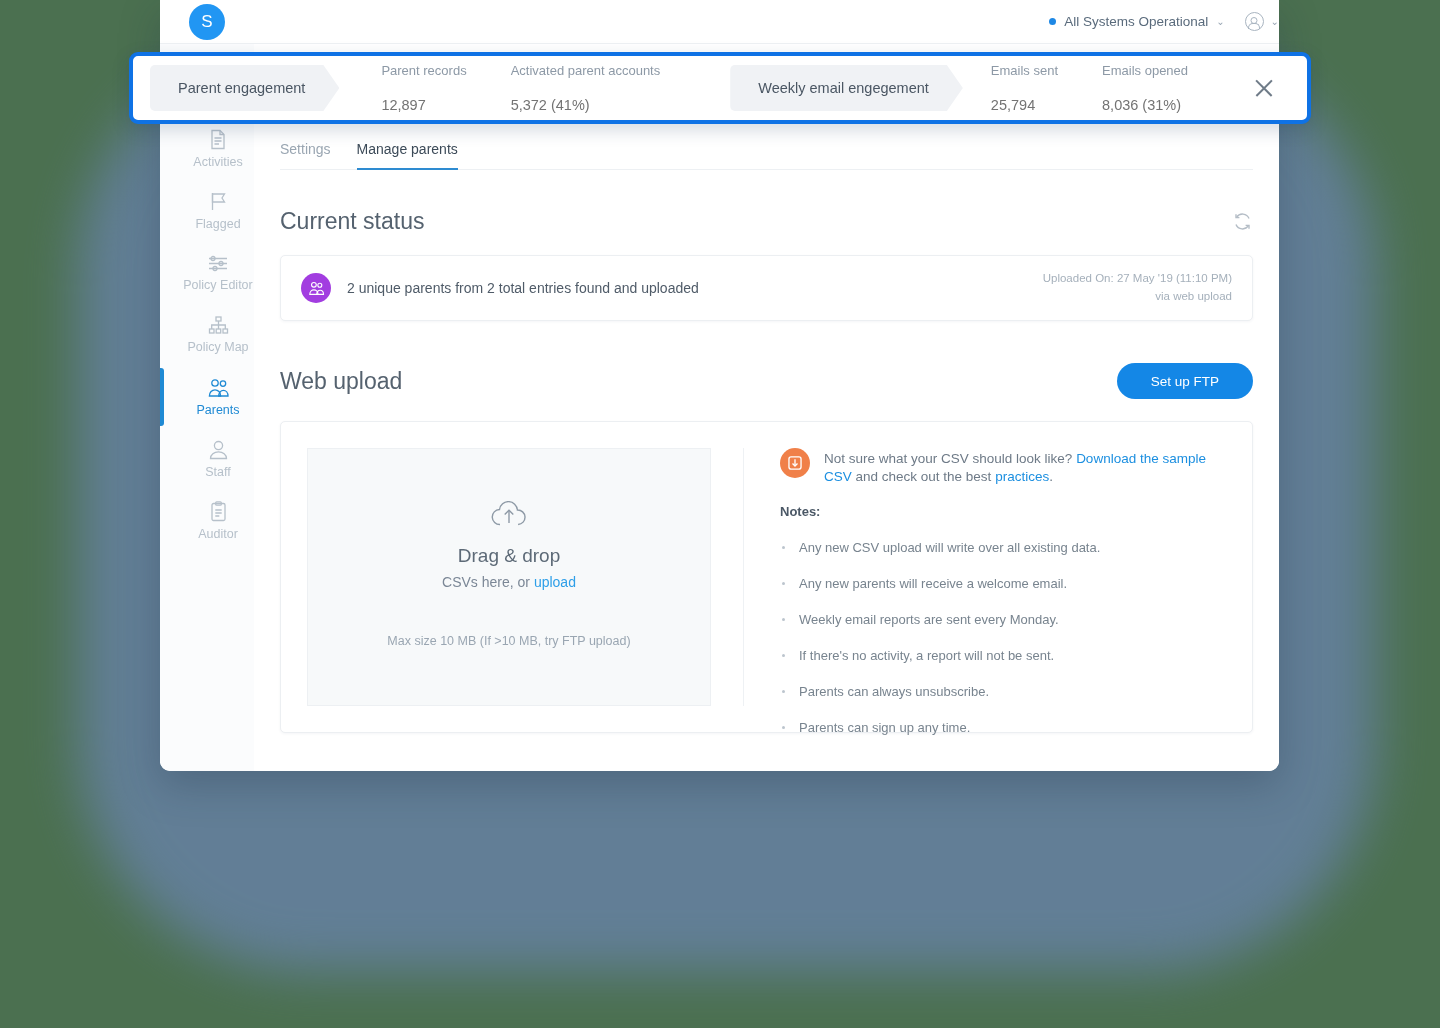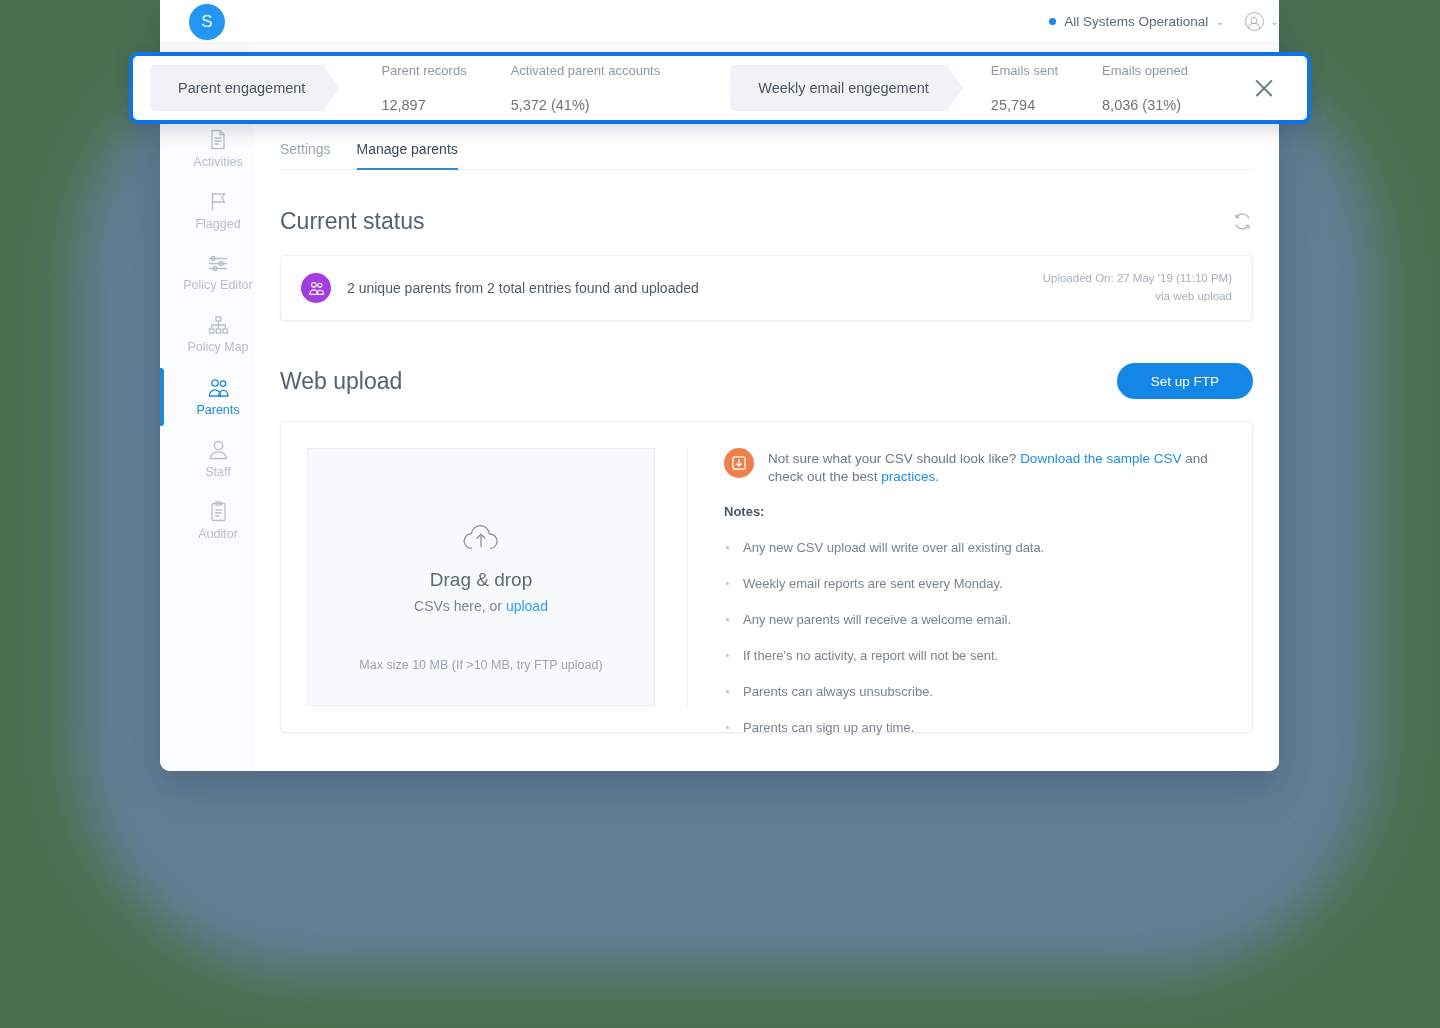--- a/index.html
+++ b/index.html
@@ -161,25 +161,25 @@
   }
 
   .upload-card {
     background: #fff; border: 1px solid #eceff2; border-radius: 5px;
     box-shadow: 0 1px 3px rgba(40,60,90,.05);
     height: 312px;
     display: flex;
     padding: 26px 26px;
   }
   .dropzone {
-    width: 348px; flex: none;
+    width: 404px; flex: none;
     background: #f7f9fa; border: 1px solid #edf0f3;
     display: flex; flex-direction: column;
     align-items: center;
-    padding-top: 76px;
+    padding-top: 52px;
   }
   .dz-title { font-size: 19px; color: #5d6a77; margin-top: 13px; }
   .dz-sub { font-size: 14px; color: #7b8796; margin-top: 7px; }
   .dz-sub a { color: #2e9fe8; text-decoration: none; cursor: pointer; }
   .dz-max { font-size: 12.5px; color: #9aa6b2; margin-top: 44px; }
 
   .notes {
     flex: 1; margin-left: 32px; padding-left: 36px;
     border-left: 1px solid #eef1f4;
   }
@@ -416,22 +416,22 @@
           </div>
           <div class="note-top-text">
             <span>Not sure what your CSV should look like? </span><a>Download the sample CSV</a><span> and check out the best </span><a>practices</a><span>.</span>
           </div>
         </div>
 
         <div class="notes-label">Notes:</div>
 
         <ul class="note-list">
           <li>Any new CSV upload will write over all existing data.</li>
+          <li>Any new parents will receive a welcome email.</li>
           <li>Weekly email reports are sent every Monday.</li>
-          <li>Any new parents will receive a welcome email.</li>
           <li>If there's no activity, a report will not be sent.</li>
           <li>Parents can always unsubscribe.</li>
           <li>Parents can sign up any time.</li>
         </ul>
       </div>
 
     </div>
 
   </div>
 </div>

